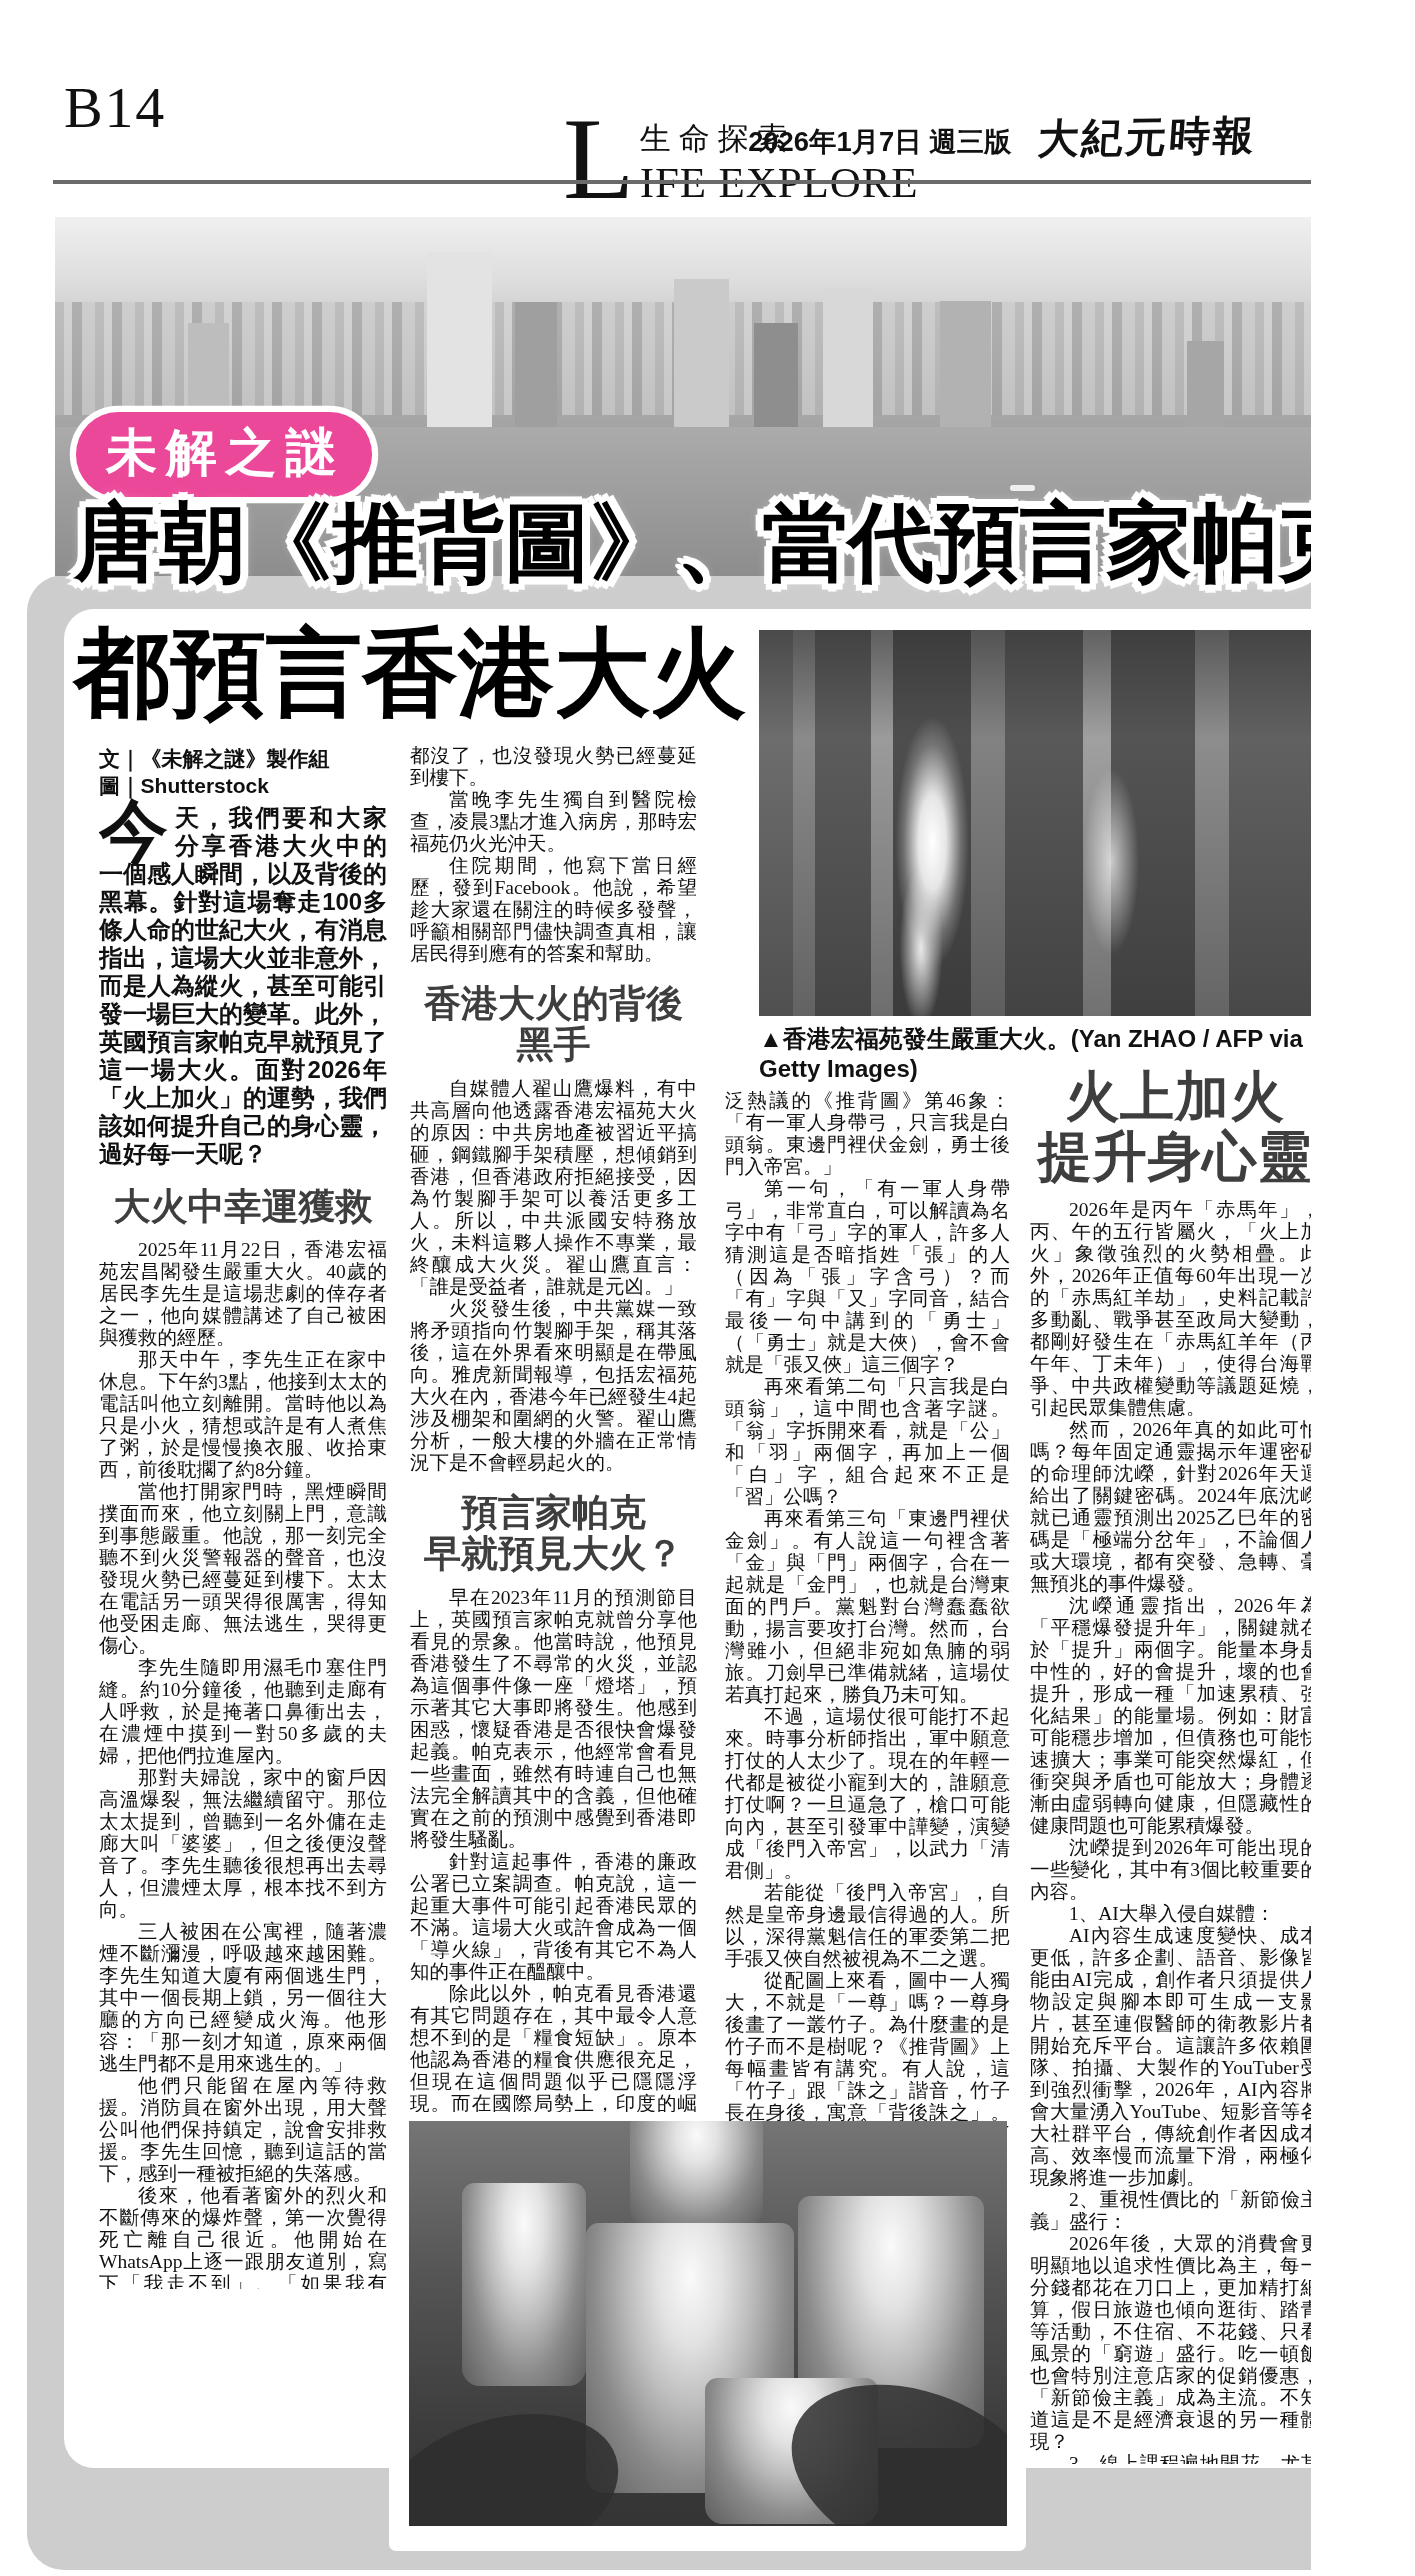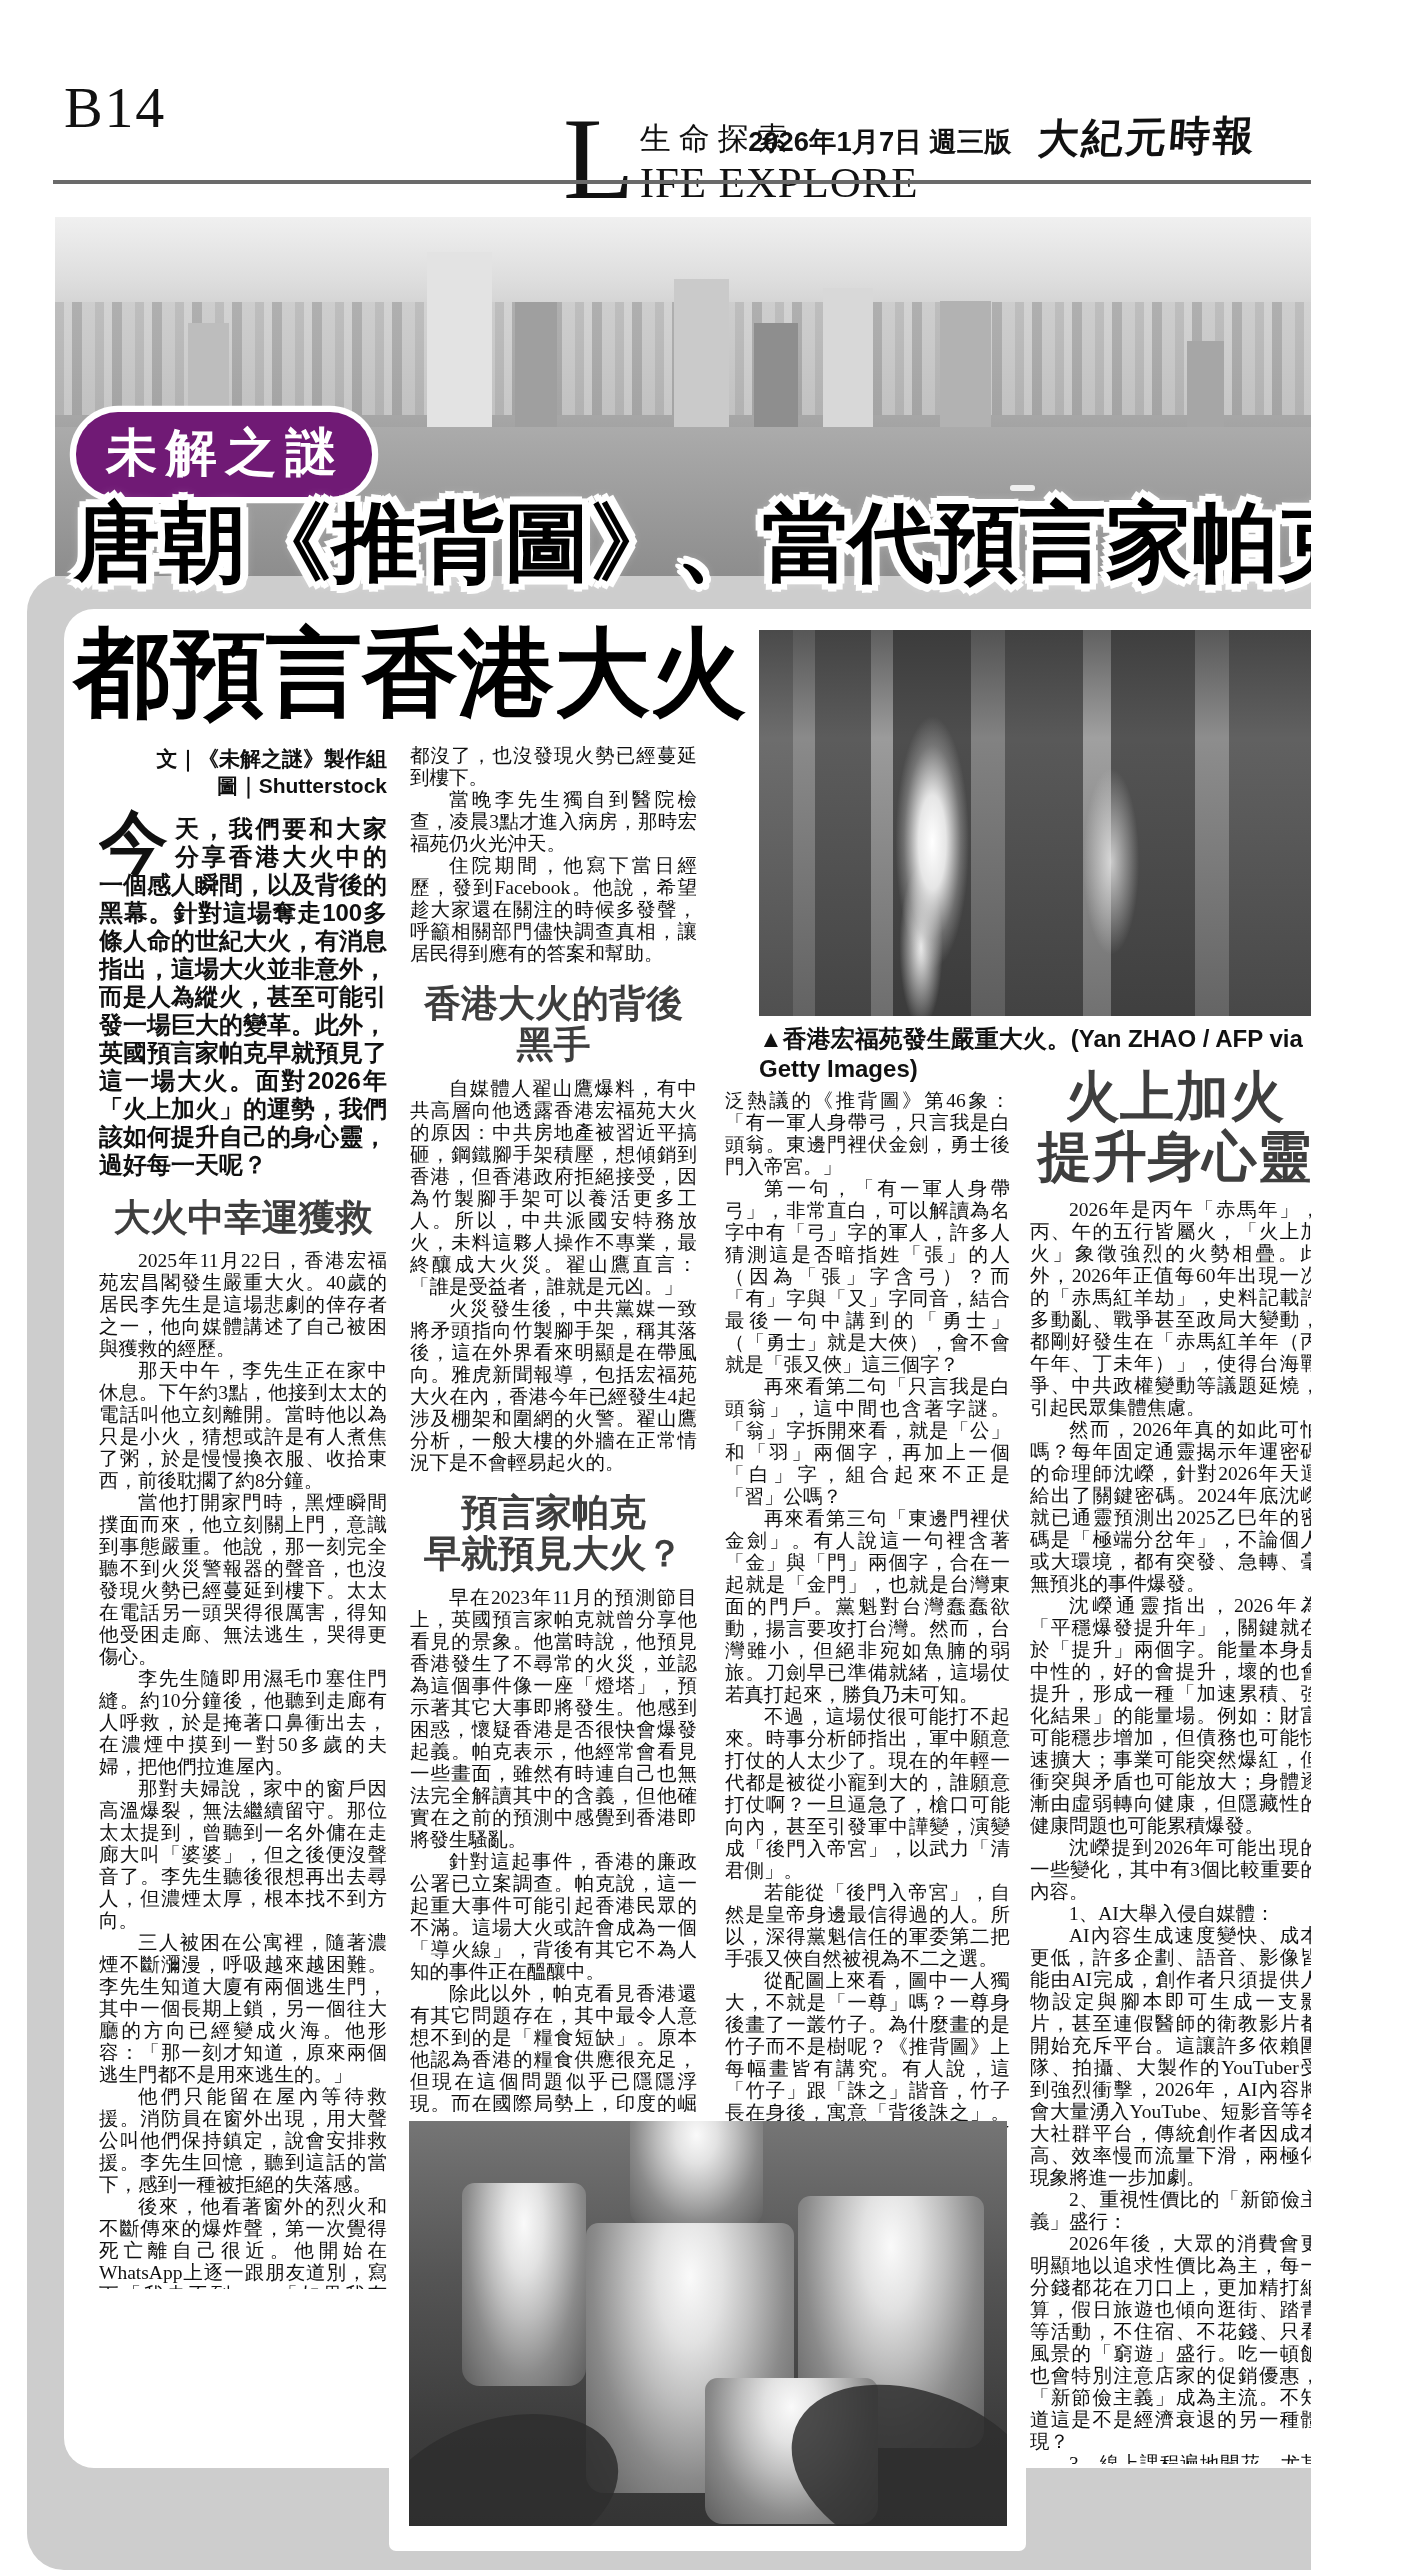--- a/index.html
+++ b/index.html
@@ -24,21 +24,21 @@
   .candle-card{left:389px;top:2107px;width:637px;height:444px;background:#ffffff;border-radius:7px;}
 
   
   .hero{left:55px;top:217px;width:1307px;height:359px;overflow:hidden;background:linear-gradient(180deg,#f0f0f0 0%,#dddddd 18%,#c7c7c7 34%,#a9a9a9 52%,#9a9a9a 70%,#8f8f8f 100%);}
   .hero .band{position:absolute;left:0;top:85px;width:100%;height:113px;background:repeating-linear-gradient(90deg,#b6b6b6 0 8.8px,#d2d2d2 8.8px 17px,#a3a3a3 17px 27.4px,#cbcbcb 27.4px 40px);opacity:.75;}
   .hero .water{position:absolute;left:0;bottom:0;width:100%;height:149px;background:linear-gradient(180deg,#ababab,#8d8d8d);}
   .tower{position:absolute;}
   .boat{position:absolute;background:#efefef;height:6.2px;border-radius:2.7px;}
 
   
-  .badge{left:76px;top:412px;background:#701a75;color:#fff;font-family:"Liberation Sans","DejaVu Sans",sans-serif;font-weight:900;font-size:51px;letter-spacing:8.8px;padding:7px 26.5px 8.8px 30px;border-radius:42px;box-shadow:0 0 0 6.2px #ffffff;}
+  .badge{left:76px;top:412px;background:#ec4899;color:#fff;font-family:"Liberation Sans","DejaVu Sans",sans-serif;font-weight:900;font-size:51px;letter-spacing:8.8px;padding:7px 26.5px 8.8px 30px;border-radius:42px;box-shadow:0 0 0 6.2px #ffffff;}
   .title{font-family:Liberation Mono, monospace;font-weight:900;color:#000;white-space:nowrap;
          text-shadow:-6.2px -6.2px 0 #fff,6.2px -6.2px 0 #fff,-6.2px 6.2px 0 #fff,6.2px 6.2px 0 #fff,-8px 0 0 #fff,8px 0 0 #fff,0 -8px 0 #fff,0 8px 0 #fff,0 0 14px #fff;}
   .title1{left:74px;top:485px;font-size:86px;}
   .title2{left:74px;top:610px;font-size:96px;}
 
   
   .fire{left:759px;top:630px;width:559px;height:386px;overflow:hidden;
     background:
       radial-gradient(ellipse 49px 168px at 31% 55%, #ffffff 0%, #e6e6e6 28%, rgba(190,190,190,.35) 58%, rgba(0,0,0,0) 75%),
       radial-gradient(ellipse 31px 115px at 29% 82%, #f2f2f2 0%, rgba(0,0,0,0) 70%),
@@ -49,21 +49,21 @@
 
   
   .candles{left:409px;top:2121px;width:598px;height:405px;overflow:hidden;background:linear-gradient(180deg,#757575 0%,#555555 38%,#3d3d3d 75%,#343434 100%);}
   .jar{position:absolute;border-radius:12.4px 12.4px 17.7px 17.7px;background:radial-gradient(ellipse at 50% 20%, #fafafa 0%, #e2e2e2 22%, #bdbdbd 42%, #8a8a8a 66%, #5c5c5c 100%);}
   .leaf{position:absolute;background:#2e2e2e;border-radius:50%;opacity:.85;}
 
   
   .col{position:absolute;overflow:hidden;font-family:"Liberation Serif","DejaVu Serif",serif;font-size:19.5px;line-height:22px;color:#101010;text-align:justify;}
   .col p{margin:0;text-indent:2em;}
   .col p.cont{text-indent:0;}
-  .byline{font-family:"Liberation Sans","DejaVu Sans",sans-serif;font-weight:700;font-size:21px;line-height:27.4px;margin-bottom:15px;text-align:right;}
+  .byline{font-family:"Liberation Sans","DejaVu Sans",sans-serif;font-weight:700;font-size:21px;line-height:27.4px;margin-bottom:4px;text-align:left;}
   .intro{font-family:"Liberation Sans","DejaVu Sans",sans-serif;font-weight:700;font-size:24px;line-height:28px;margin-bottom:14px;}
   .dropcap{float:left;font-size:69px;line-height:55px;font-weight:900;padding-right:7px;}
   .sec-h{font-family:"Liberation Sans","DejaVu Sans",sans-serif;font-weight:900;font-size:37px;line-height:1.12;color:#3e3e3e;text-align:center;text-indent:0;margin:17.7px 0 12.4px;}
   .sec-h.big{font-size:54px;letter-spacing:0.9px;margin-top:0;}
 </style>
 </head>
 <body>
 
 <div id="page">
 

